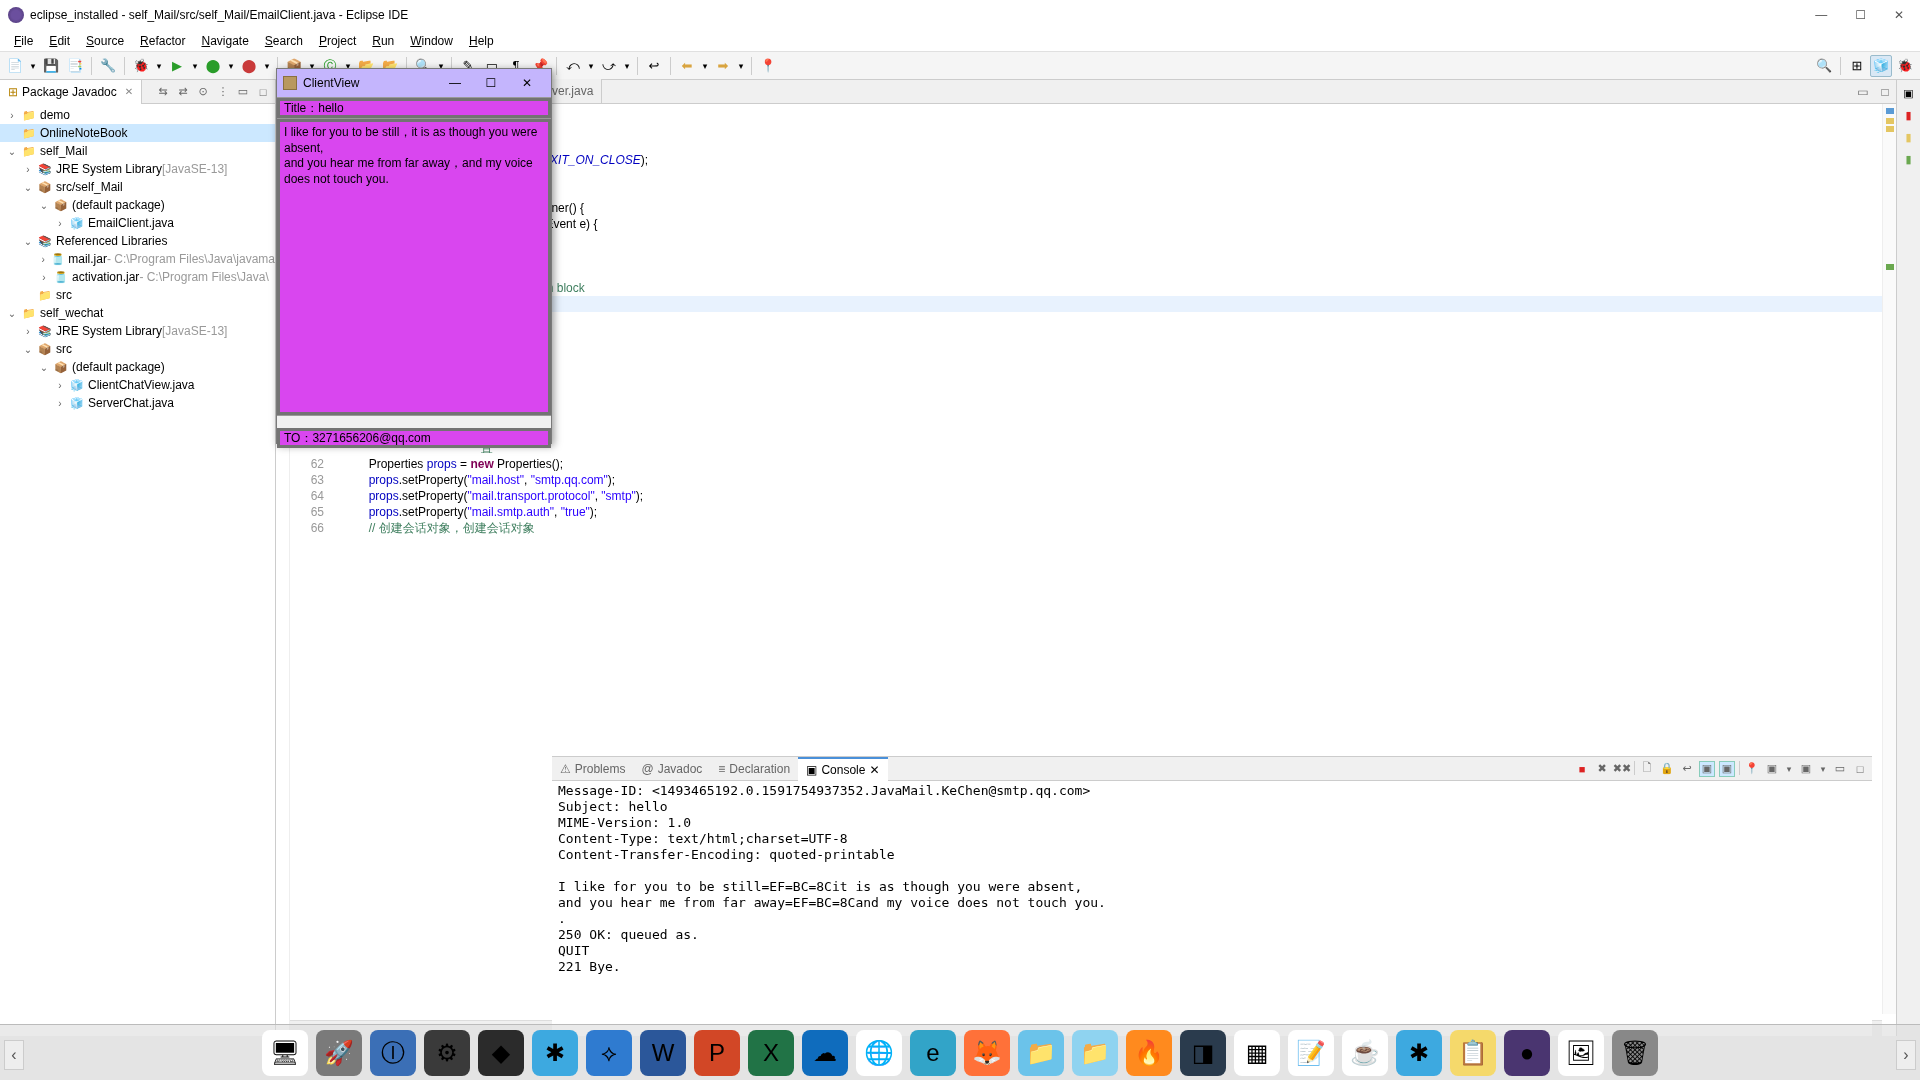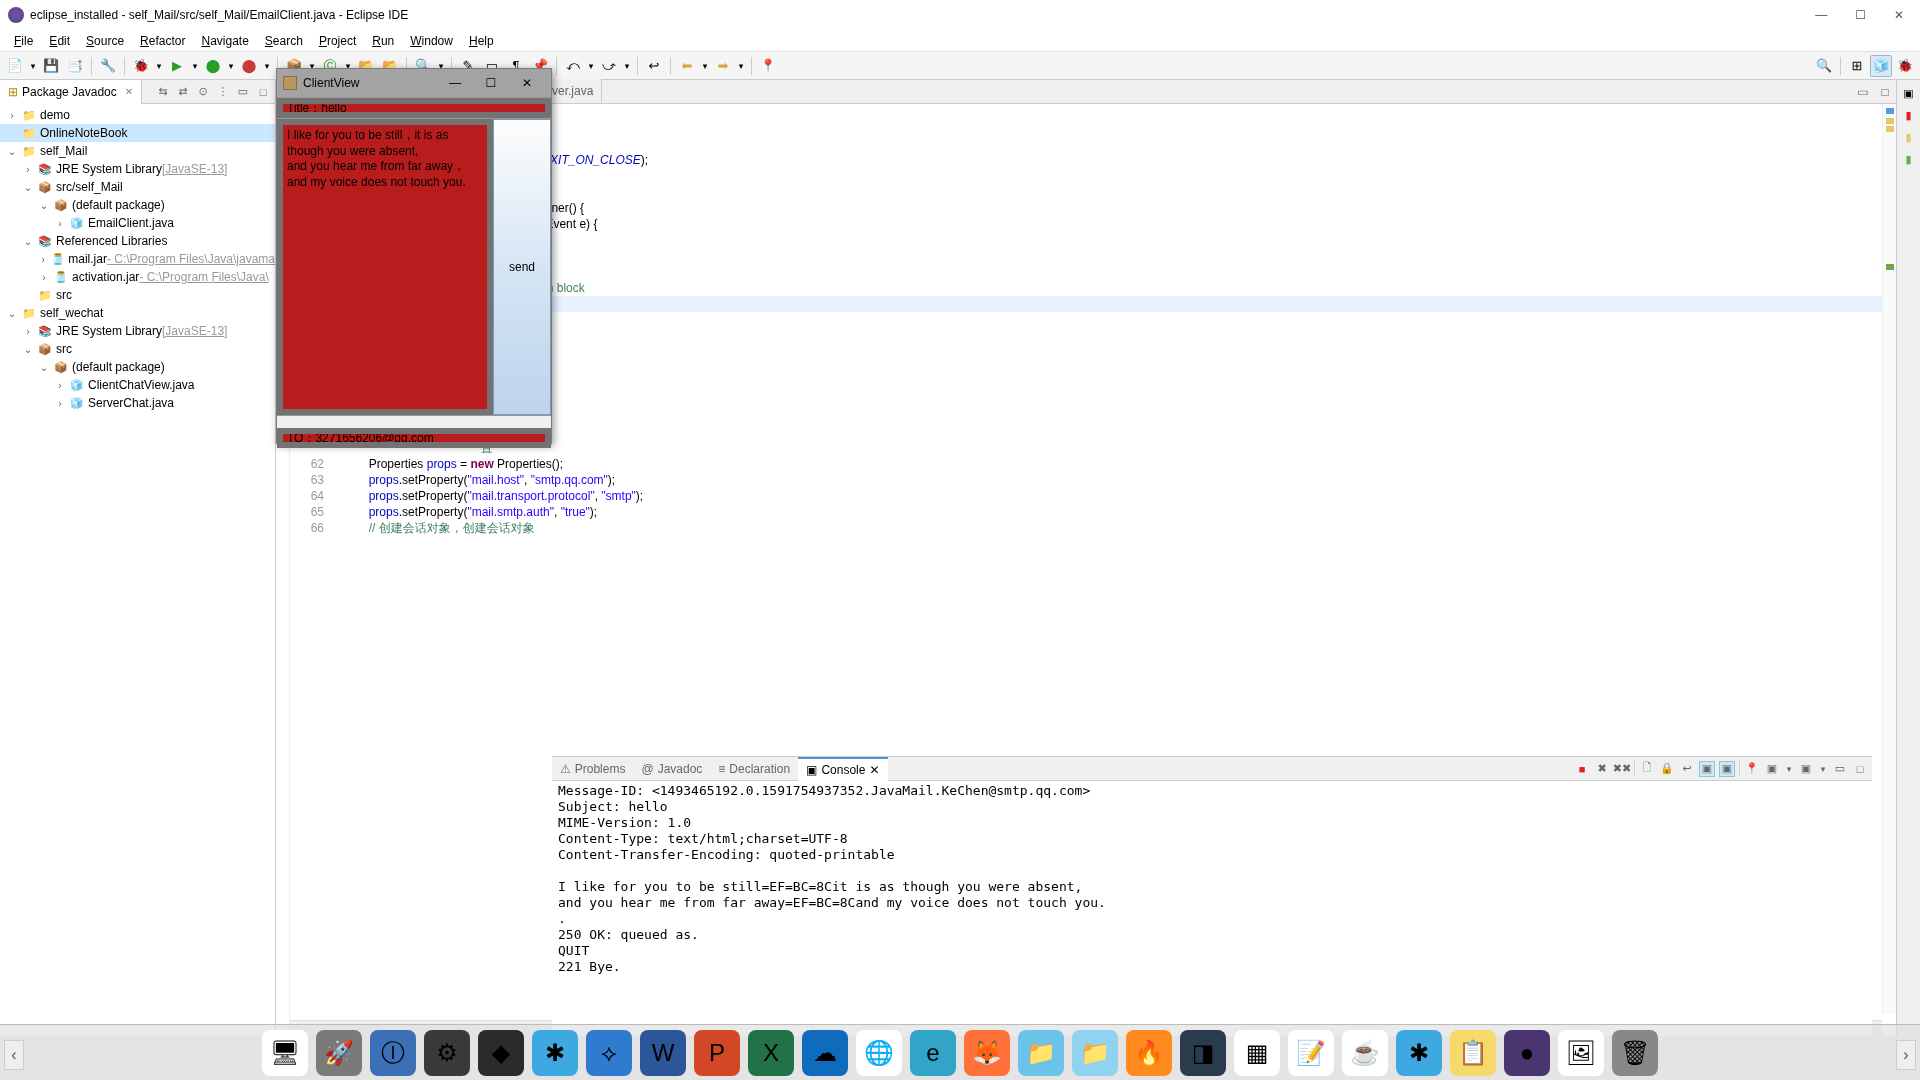--- a/index.html
+++ b/index.html
@@ -24,21 +24,21 @@
 .tree { flex:1; overflow:auto; padding:2px 0; }
 .tree-row { display:flex; align-items:center; height:18px; padding-left:4px; white-space:nowrap; }
 .tree-row.sel { background:#cce8ff; }
 .twist { width:12px; display:inline-block; text-align:center; color:#666; font-size:10px; }
 .ticon { width:16px; height:16px; margin:0 3px; display:inline-flex; align-items:center; justify-content:center; font-size:11px; }
 .ticon.folder { color:#d9a43f; }
 .ticon.pkg { color:#8b6914; }
 .ticon.jar { color:#b8860b; }
 .ticon.java { color:#4e7ab5; }
 .ticon.lib { color:#888; }
-.tree-row .muted { color:#999;text-decoration:underline; }
+.tree-row .muted { color:#999; }
 
 
 .editor-area { flex:1; display:flex; flex-direction:column; position:relative; }
 .editor-tabs { height:24px; border-bottom:1px solid #ccc; display:flex; align-items:flex-end; background:#f0f0f0; }
 .etab { height:24px; padding:0 8px; display:flex; align-items:center; gap:4px; background:#f0f0f0; border-right:1px solid #ccc; color:#666; }
 .etab.active { background:#fff; border-top:2px solid #4a90d9; color:#000; }
 .etab .vx { color:#888; font-size:10px; margin-left:4px; }
 .editor-tabs .spacer { flex:1; }
 .editor-tabs .mini { width:18px; height:18px; margin:2px; color:#666; display:flex; align-items:center; justify-content:center; }
 .code { flex:1; overflow:hidden; position:relative; font-family:Consolas,monospace; font-size:13px; }
@@ -64,26 +64,26 @@
 .btabs { height:24px; background:#f0f0f0; display:flex; align-items:center; border-bottom:1px solid #ccc; }
 .btab { height:24px; padding:0 8px; display:flex; align-items:center; gap:4px; color:#666; }
 .btab.active { background:#fff; border-top:2px solid #4a90d9; color:#000; }
 .btoolbar { margin-left:auto; display:flex; gap:4px; padding-right:4px; }
 .btoolbar span { width:16px; height:16px; display:flex; align-items:center; justify-content:center; font-size:11px; color:#666; }
 .console-desc { padding:2px 6px; font-size:11px; color:#333; }
 .console-out { flex:1; overflow:auto; font-family:Consolas,monospace; font-size:13px; padding:2px 6px; white-space:pre; line-height:16px; }
 
 
 .client-window { position:absolute; left:276px; top:68px; width:276px; height:376px; background:#f0f0f0; border:1px solid #7a7a7a; box-shadow:2px 2px 8px rgba(0,0,0,0.4); display:flex; flex-direction:column; }
-.client-title { height:28px; background:#a3a3a3; display:flex; align-items:center; padding:0 6px; }
+.client-title { height:28px; background:#c4b5fd; display:flex; align-items:center; padding:0 6px; }
 .client-title .ico { width:14px; height:14px; background:#b89860; margin-right:6px; border:1px solid #8a7040; }
 .client-title .wc { margin-left:auto; display:flex; }
 .client-title .wc span { width:36px; height:28px; display:flex; align-items:center; justify-content:center; font-size:12px; }
 .client-row { display:flex; border-top:1px solid #999; }
-.client-row input, .client-row textarea { border:6px solid #737373; font-family:"Microsoft YaHei",sans-serif; font-size:12px; padding:2px 4px; background:#b91c1c; }
+.client-row input, .client-row textarea { border:3px solid #737373; font-family:"Microsoft YaHei",sans-serif; font-size:12px; padding:2px 4px; background:#d946ef; }
 .field-title { flex:1; height:20px; }
 .field-body { flex:1; height:296px; resize:none; }
 .send-btn { width:58px; background:linear-gradient(#fdfdfd,#d6e5f5,#bcd4ec); border:1px solid #7a9ab8; display:flex; align-items:center; justify-content:center; font-size:12px; }
 .field-to { flex:1; height:20px;margin-top:12px; }
 
 
 .dock { position:absolute; bottom:0; left:0; right:0; height:56px; background:rgba(220,220,220,0.6); border-top:1px solid #bbb; display:flex; align-items:center; justify-content:center; gap:8px; }
 .dock .app { width:46px; height:46px; border-radius:8px; display:flex; align-items:center; justify-content:center; font-size:24px; }
 .dock .nav-arrow { position:absolute; bottom:10px; width:20px; height:30px; display:flex; align-items:center; justify-content:center; font-size:16px; color:#555; background:#eee; border:1px solid #ccc; }
 
@@ -407,21 +407,20 @@
       <span>☐</span>
       <span class="close">✕</span>
     </div>
   </div>
   <div class="client-row">
     <input class="field-title" id="cv-title" value="Title：hello" style="">
   </div>
   <div class="client-row">
     <textarea class="field-body" id="cv-body" style="">I like for you to be still，it is as though you were absent,
 and you hear me from far away，and my voice does not touch you.</textarea>
-    <div class="send-btn">send</div>
   </div>
   <div class="client-row">
     <input class="field-to" id="cv-to" value="TO：3271656206@qq.com" style="">
   </div>
 </div>
 
 <div class="dock">
   <div class="nav-arrow" style="left:4px">‹</div>
   <div id="dock-apps" style="display:flex;gap:8px">
       <div class="app" style="background: rgb(255, 255, 255);">🖥</div>

